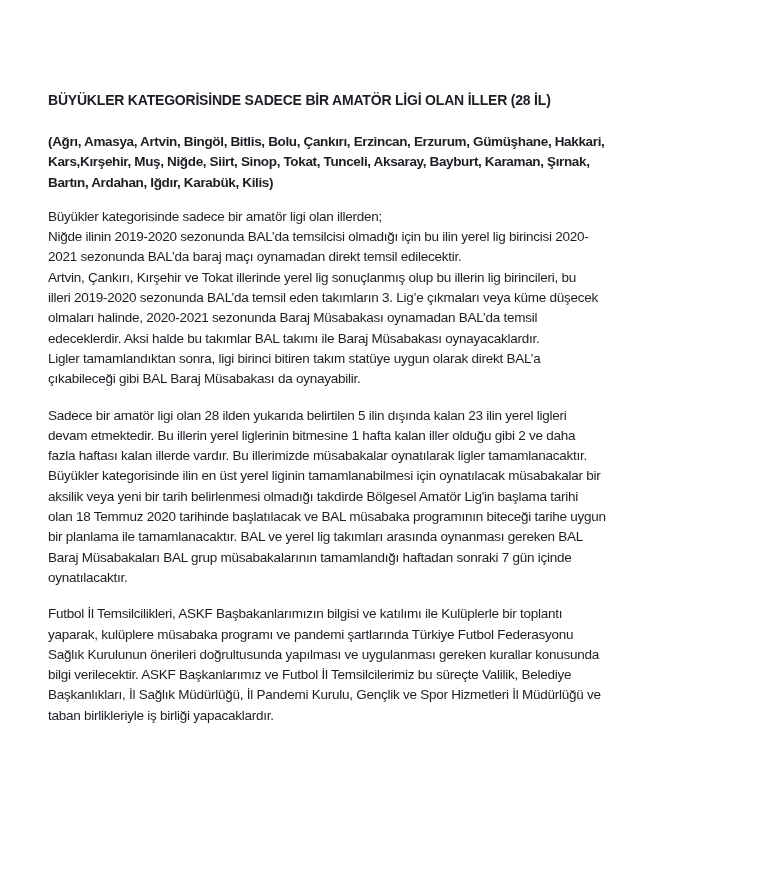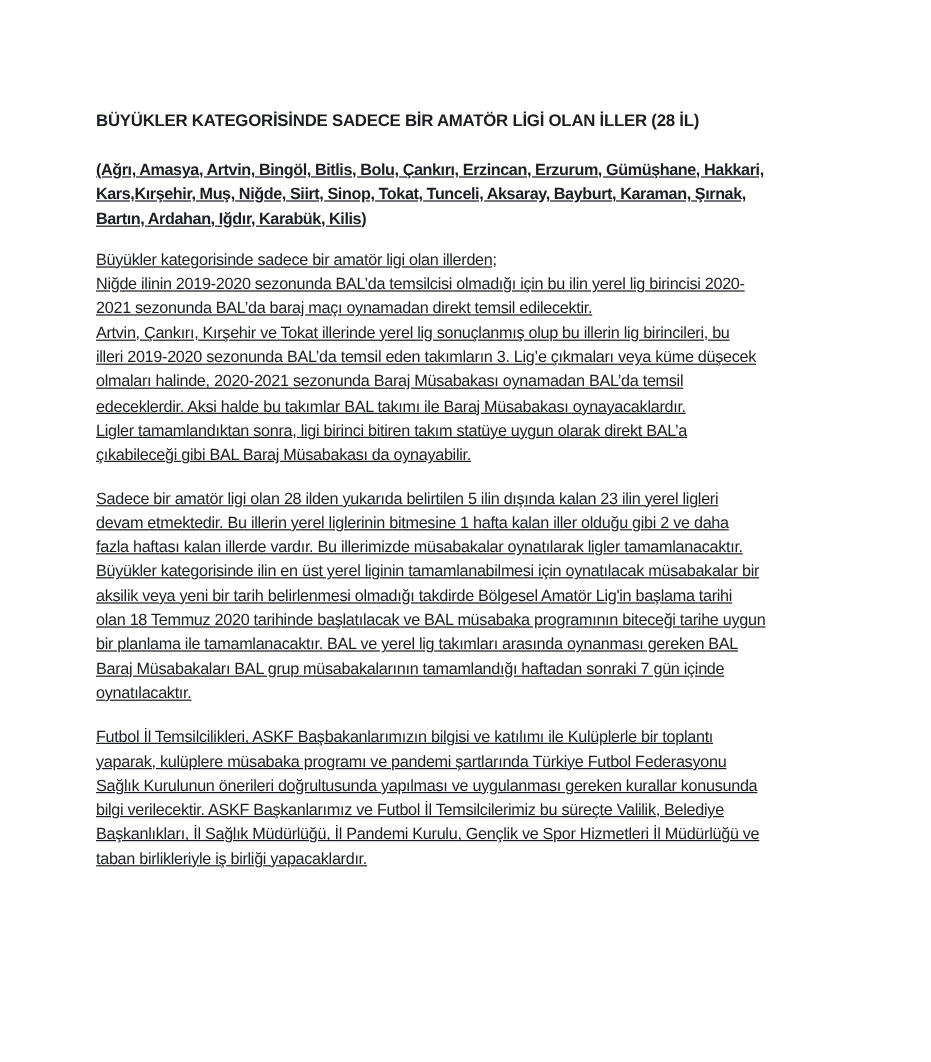--- a/index.html
+++ b/index.html
@@ -7,40 +7,39 @@
       padding: 0;
       background: #e9e9e9;
     }
     .page {
       position: relative;
       width: 776px;
       height: 885px;
       margin: 0 auto;
       background: #ffffff;
       box-sizing: border-box;
-      padding: 90px 86px 0 80px;
+      padding: 90px 86px 0 48px;
       font-family: "Liberation Sans", "DejaVu Sans", sans-serif;
       color: #1c1e24;
       overflow: hidden;
     }
     .doc-heading {
       font-size: 14px;
       font-weight: bold;
       letter-spacing: -0.2px;
       line-height: 20px;
       margin: 0 0 22px 0;
       white-space: pre;
     }
     .doc-para {
       font-size: 13.5px;
       line-height: 20.3px;
       letter-spacing: -0.25px;
       margin: 0 0 16px 0;
       white-space: pre;
-      text-decoration: underline;
     }
     .doc-para.bold {
       font-weight: bold;
       letter-spacing: -0.35px;
       margin-bottom: 14px;
     }
   </style>
 </head>
 <body>
 

